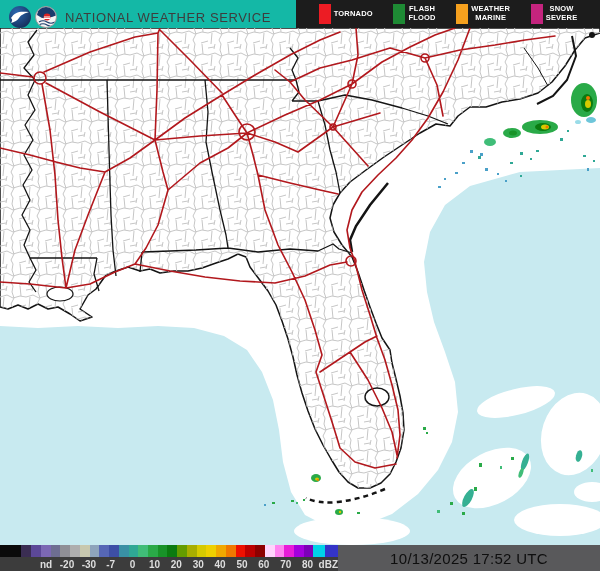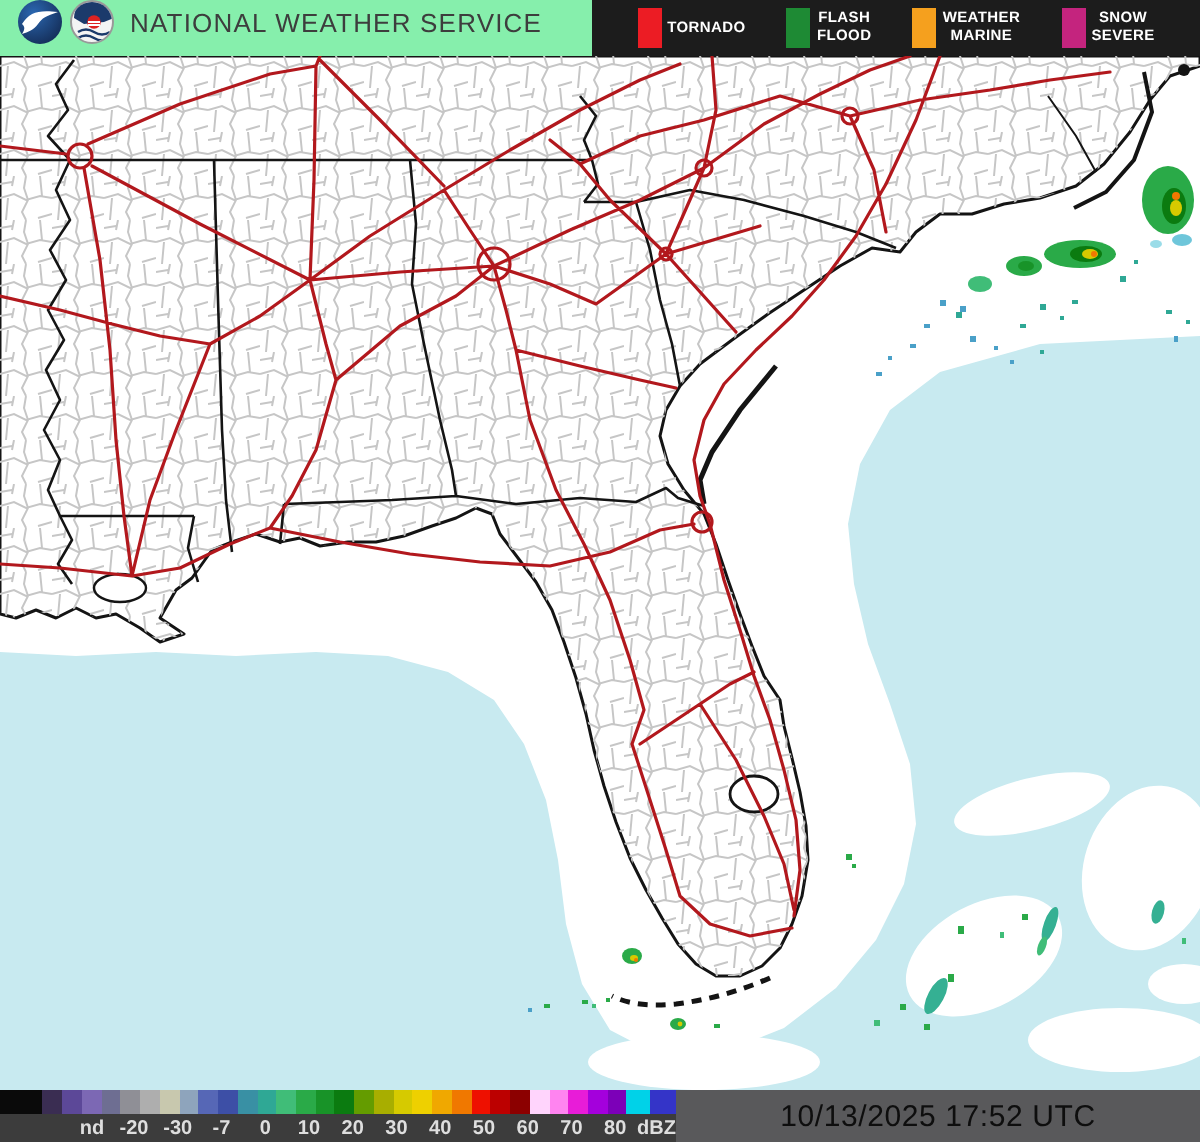--- a/index.html
+++ b/index.html
@@ -1,20 +1,20 @@
 <!DOCTYPE html>
 <html><head>
 <meta charset="utf-8">
 <style>
   html,body{margin:0;padding:0;background:#fff;}
   body{width:600px;height:571px;font-family:"Liberation Sans",sans-serif;overflow:hidden;}
   .app{width:600px;height:571px;display:flex;flex-direction:column;}
 
   
-  .header{height:28px;background:#86efac;display:flex;align-items:flex-start;flex:0 0 28px;}
+  .header{height:28px;background:#14b8a6;display:flex;align-items:flex-end;flex:0 0 28px;}
   .brand{flex:1;display:flex;align-items:center;gap:4px;padding-left:9px;min-width:0;}
   .logo{width:22px;height:22px;border-radius:50%;flex:0 0 22px;position:relative;overflow:hidden;}
   .logo-noaa{background:radial-gradient(circle at 35% 30%,#2b67b0 0%,#16325f 75%);}
   .logo-noaa svg{position:absolute;left:0;top:0;}
   .logo-nws{background:#f4f4f4;border:1px solid #999;box-sizing:border-box;}
   .logo-nws svg{position:absolute;left:0;top:0;}
   .brand-title{font-size:13px;letter-spacing:.6px;color:#3d3d3d;white-space:nowrap;padding-left:4px;}
 
   .legend{height:28px;background:#1c1c1c;display:flex;align-items:center;flex:0 0 304px;width:304px;justify-content:space-evenly;padding:0 2px;box-sizing:border-box;}
   .legend-item{display:flex;align-items:center;gap:3px;}

